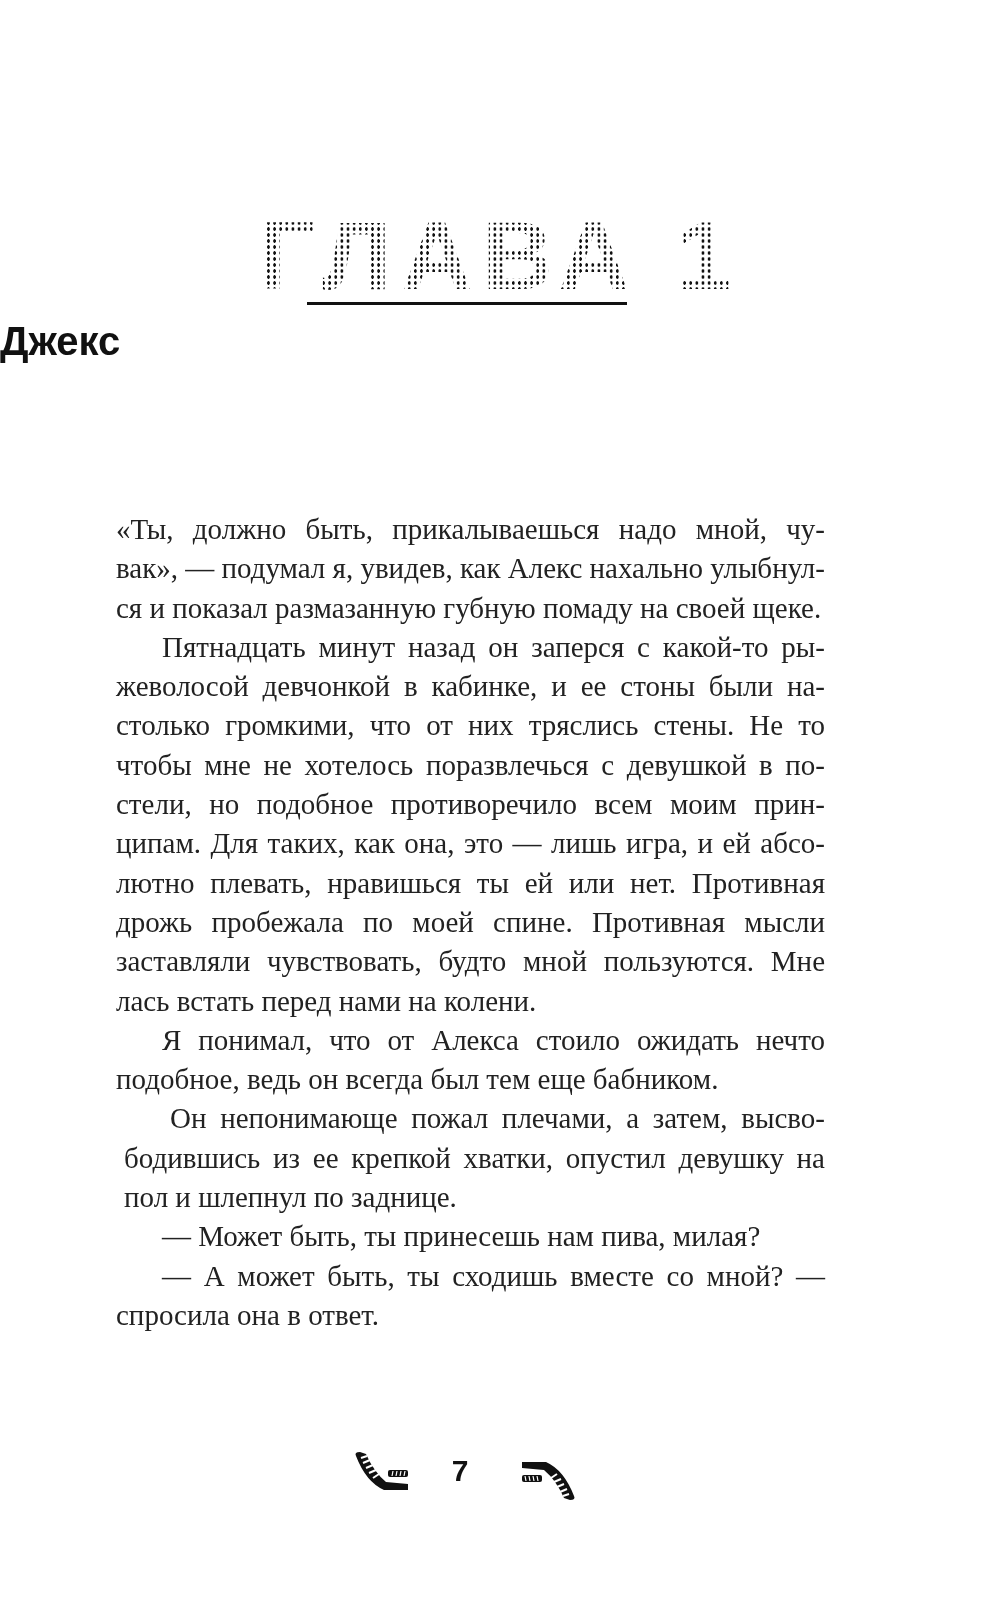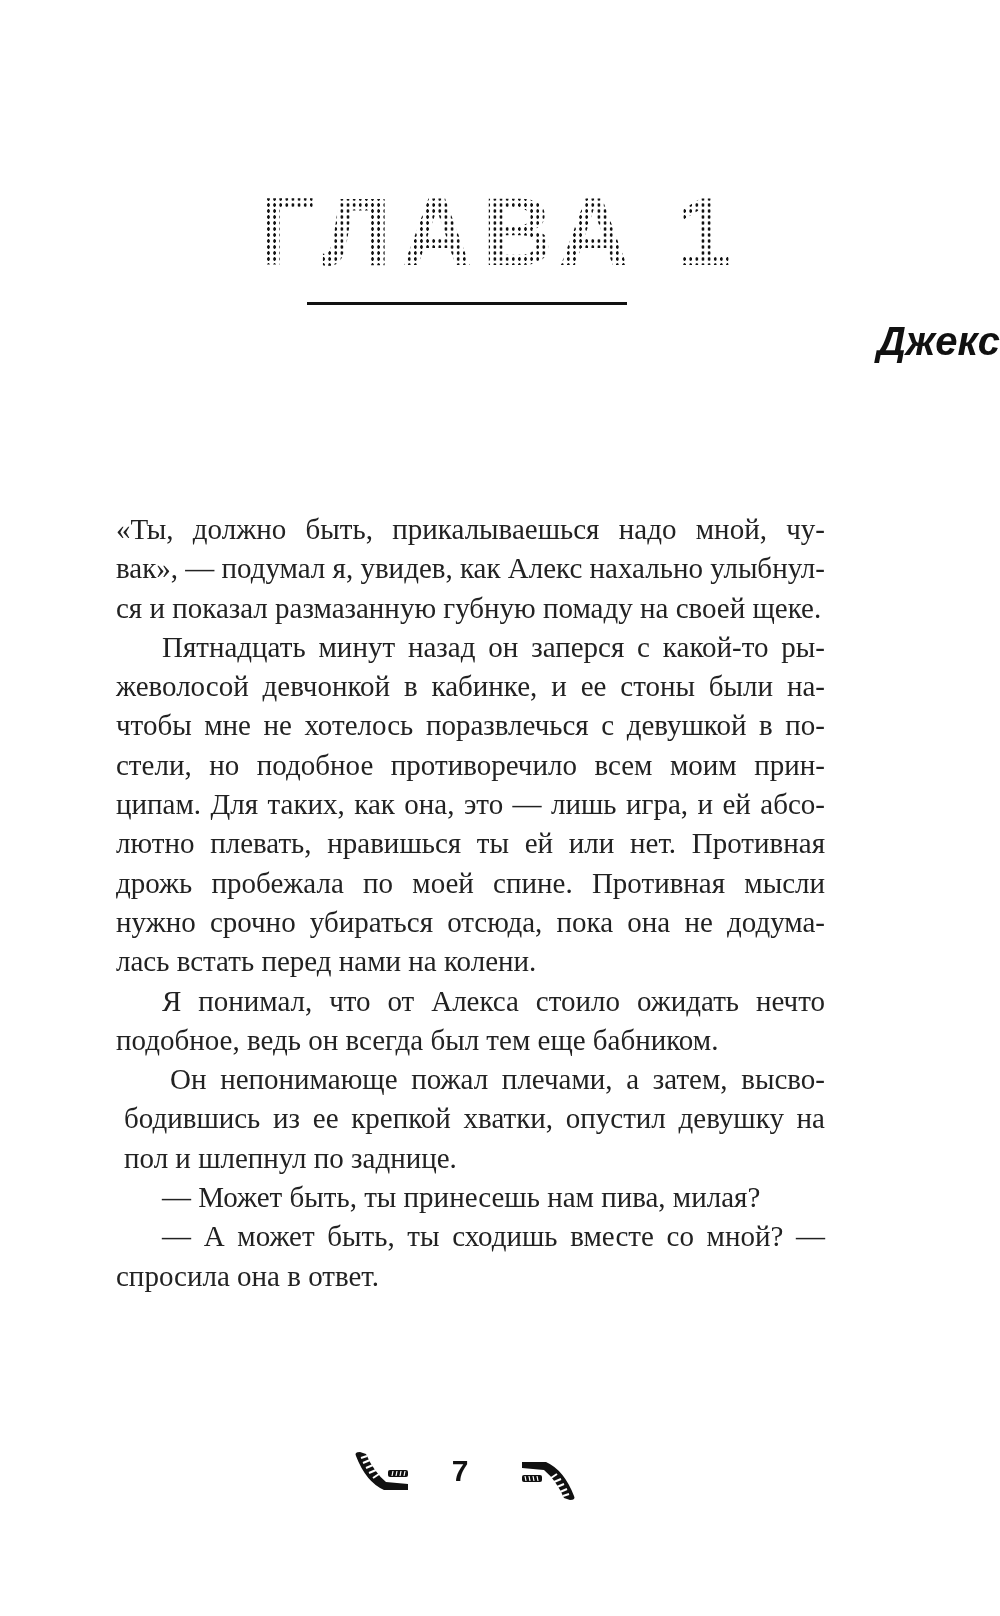--- a/index.html
+++ b/index.html
@@ -1,19 +1,19 @@
 <!DOCTYPE html>
 <html><head>
 <meta charset="utf-8">
 <style>
   html, body { margin: 0; padding: 0; background: #ffffff; }
   body { width: 1000px; height: 1616px; position: relative; overflow: hidden; color: #1a1a1a; }
 
   .chapter-heading {
-    position: absolute; left: 0; width: 100%; top: 184px; text-align: center;
+    position: absolute; left: 0; width: 100%; top: 208px; text-align: center;
   }
   .chapter-title {
     display: inline-block;
     font-family: "Liberation Sans", sans-serif;
     font-weight: 900;
     font-size: 96px;
     line-height: 96px;
     letter-spacing: 10px;
     color: #111;
     transform: scaleX(1.02);
@@ -21,22 +21,22 @@
     background-image: radial-gradient(circle, #111 38%, transparent 42%);
     background-size: 6px 6px;
     -webkit-background-clip: text;
     background-clip: text;
     -webkit-text-fill-color: transparent;
   }
   .chapter-rule {
     position: absolute; left: 307px; width: 320px; top: 302px; height: 3px; background: #111;
   }
   .chapter-subtitle {
-    position: absolute; left: 0; width: 100%; top: 318px; text-align: right;
-    font-family: "Liberation Sans", sans-serif; font-weight: 700; font-size: 40px; line-height: 46px; color: #111; font-style: italic;
+    position: absolute; left: 0; width: 100%; top: 318px; text-align: left;
+    font-family: "Liberation Sans", sans-serif; font-weight: 700; font-size: 40px; line-height: 46px; color: #111;
   }
 
   .body-text {
     position: absolute; left: 116px; width: 709px; top: 510px;
     font-family: "Liberation Serif", serif; font-size: 29px; line-height: 39.3px; color: #222;
   }
   .para { margin: 0; text-align: justify; hyphens: auto; }
   .para.indent { text-indent: 46px; }
   .line { display: block; text-align: justify; text-align-last: justify; white-space: nowrap; }
   .line.last { text-align-last: left; }
@@ -62,26 +62,27 @@
 
 <div class="body-text" id="body-text">
     <div class="para" style="text-indent: 0px;">
       <span class="line">«Ты, должно быть, прикалываешься надо мной, чу-</span>
       <span class="line">вак», — подумал я, увидев, как Алекс нахально улыбнул-</span>
       <span class="line last">ся и показал размазанную губную помаду на своей щеке.</span>
     </div>
     <div class="para indent" style="text-indent: 0px;">
       <span class="line" style="padding-left: 46px;">Пятнадцать минут назад он заперся с какой-то ры-</span>
       <span class="line">жеволосой девчонкой в кабинке, и ее стоны были на-</span>
+      <span class="line">столько громкими, что от них тряслись стены. Не то</span>
       <span class="line">чтобы мне не хотелось поразвлечься с девушкой в по-</span>
       <span class="line">стели, но подобное противоречило всем моим прин-</span>
       <span class="line">ципам. Для таких, как она, это — лишь игра, и ей абсо-</span>
       <span class="line">лютно плевать, нравишься ты ей или нет. Противная</span>
       <span class="line">дрожь пробежала по моей спине. Противная мысли</span>
-      <span class="line">нужно срочно убираться отсюда, пока она не додума-</span>
+      <span class="line">заставляли чувствовать, будто мной пользуются. Мне</span>
       <span class="line last">лась встать перед нами на колени.</span>
     </div>
     <div class="para indent" style="text-indent: 0px;">
       <span class="line" style="padding-left: 46px;">Я понимал, что от Алекса стоило ожидать нечто</span>
       <span class="line last">подобное, ведь он всегда был тем еще бабником.</span>
     </div>
     <div class="para indent" style="text-indent: 0px; margin-left: 8px;">
       <span class="line" style="padding-left: 46px;">Он непонимающе пожал плечами, а затем, высво-</span>
       <span class="line">бодившись из ее крепкой хватки, опустил девушку на</span>
       <span class="line last">пол и шлепнул по заднице.</span>

